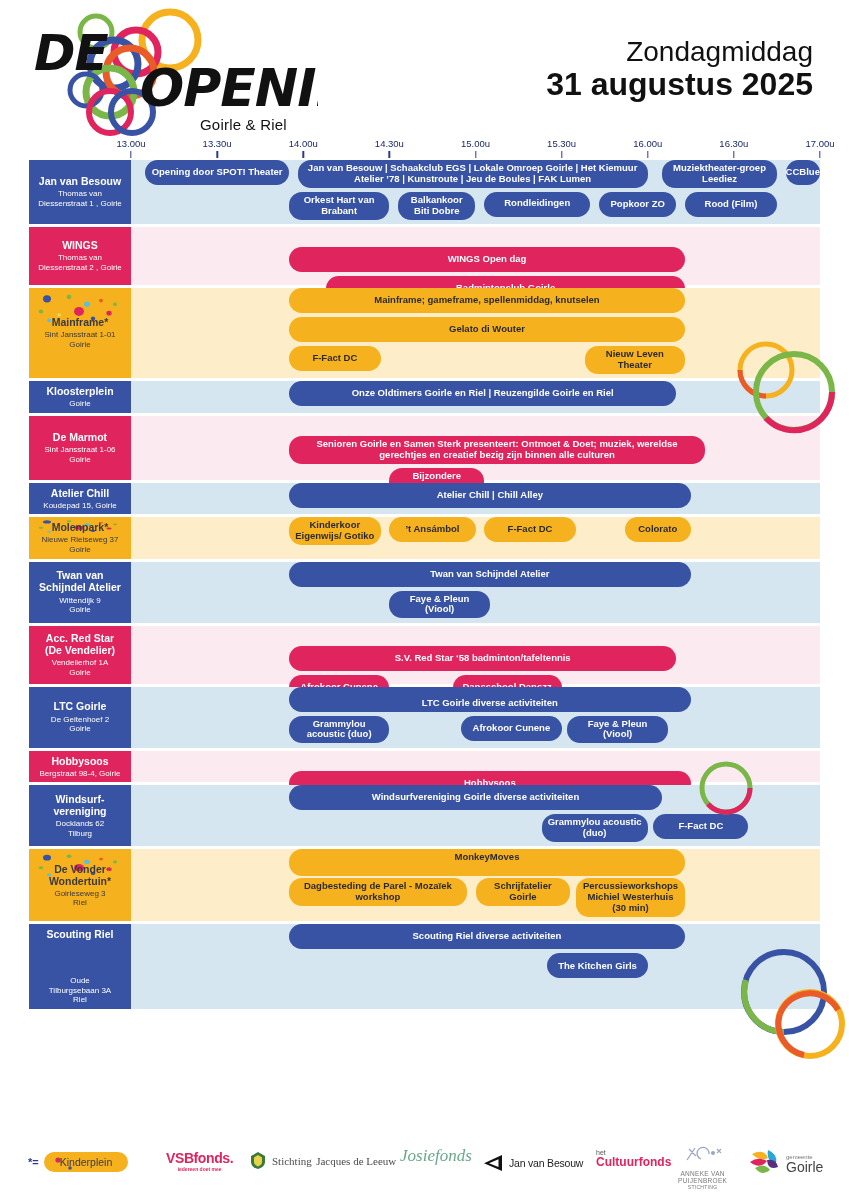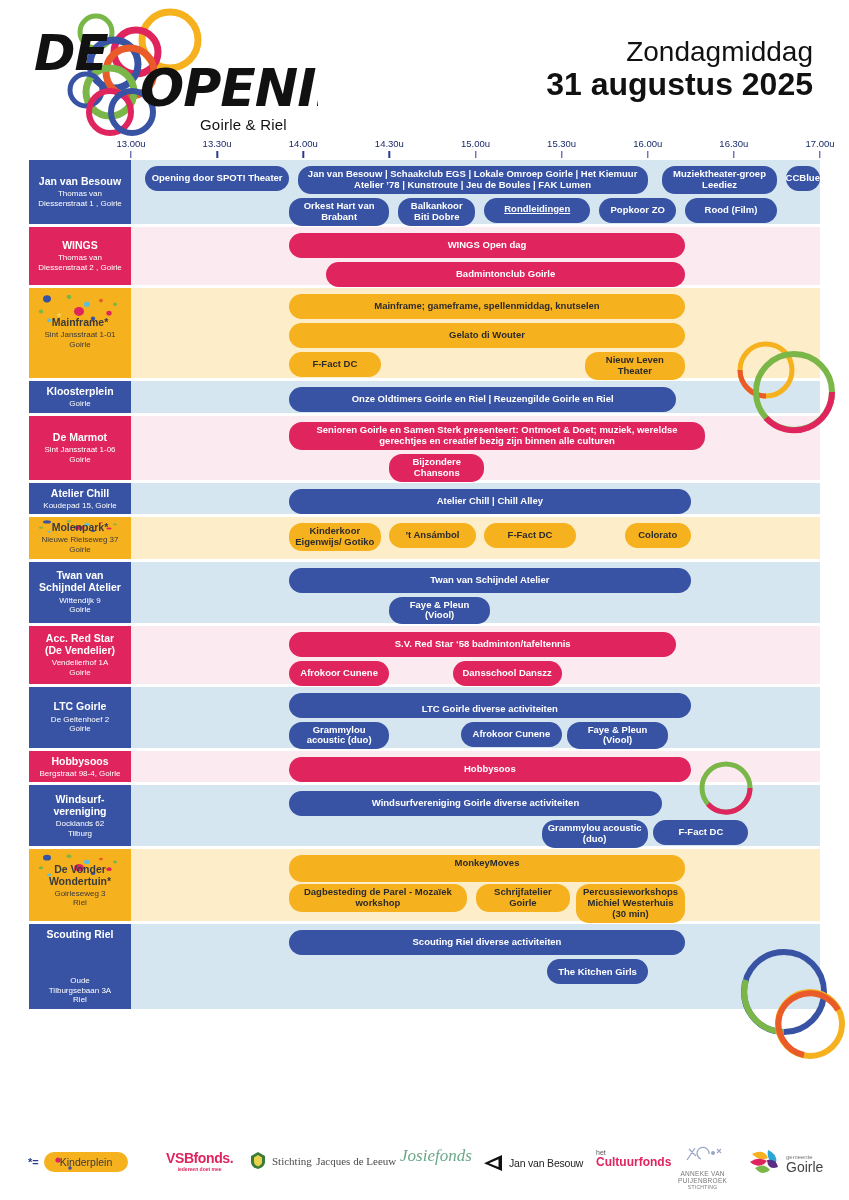--- a/index.html
+++ b/index.html
@@ -28,33 +28,33 @@
   
   #grid{position:absolute;left:29px;top:160px;width:791px;}
   .row{position:relative;display:flex;margin-bottom:3px;}
   .venue{width:102px;flex:0 0 102px;box-sizing:border-box;padding:4px 3px;
          display:flex;flex-direction:column;align-items:center;justify-content:center;
          text-align:center;position:relative;overflow:hidden;}
   .venue-name{font-size:10.5px;font-weight:bold;line-height:1.15;position:relative;z-index:2;}
   .venue-addr{font-size:8px;font-weight:400;line-height:1.2;margin-top:2px;position:relative;z-index:2;}
   .lane-area{flex:1;position:relative;box-sizing:border-box;}
   .lane{position:relative;height:29px;}
-  .bar{position:absolute;top:6px;height:25px;border-radius:13px;
+  .bar{position:absolute;top:0;height:25px;border-radius:13px;
        display:flex;align-items:center;justify-content:center;text-align:center;
        font-size:9.5px;font-weight:bold;color:#fff;line-height:1.15;
        padding:0 6px;box-sizing:border-box;overflow:hidden;}
 
   
   .t-blue .venue{background:#3853a4;color:#fff;}
   .t-blue .lane-area{background:#d5e6f0;}
   .t-blue .bar{background:#3853a4;color:#fff;}
 
   .t-pink .venue{background:#e0245e;color:#fff;}
   .t-pink .lane-area{background:#fbeaf0;}
-  .t-pink .bar{background:#e0245e;color:#fff;}
+  .t-pink .bar{background:#e0245e;color:#fff;margin-top:20px;}
 
   .t-yellow .venue{background:#f6b11f;color:#2b2b2b;}
   .t-yellow .lane-area{background:#fdeec9;}
   .t-yellow .bar{background:#f6b11f;color:#2b2b2b;}
   .t-yellow .venue-name,.t-yellow .venue-addr{color:#3a3a3a;}
 
   
   .confetti{position:absolute;left:0;top:0;width:100%;height:100%;z-index:1;pointer-events:none;}
 
   
@@ -136,21 +136,21 @@
       <div class="lane-area">
         <div class="lane" style="height: 32px;">
           <div class="bar" style="left: 2.08333%; width: 20.8333%; white-space: pre-line; height: auto; min-height: 25px; padding-top: 3px; padding-bottom: 3px;">Opening door SPOT! Theater</div>
           <div class="bar" style="left: 24.1667%; width: 50.8333%; white-space: pre-line; height: auto; min-height: 25px; padding-top: 3px; padding-bottom: 3px;">Jan van Besouw | Schaakclub EGS | Lokale Omroep Goirle | Het Kiemuur Atelier ’78 | Kunstroute | Jeu de Boules | FAK Lumen</div>
           <div class="bar" style="left: 77.0833%; width: 16.6667%; white-space: pre-line; height: auto; min-height: 25px; padding-top: 3px; padding-bottom: 3px;">Muziektheater-groep Leediez</div>
           <div class="bar" style="left: 95%; width: 5%; white-space: pre-line; height: auto; min-height: 25px; padding-top: 3px; padding-bottom: 3px;">CCBlue</div>
         </div>
         <div class="lane" style="height: 32px;">
           <div class="bar" style="left: 22.9167%; width: 14.5833%; white-space: pre-line; height: auto; min-height: 25px; padding-top: 3px; padding-bottom: 3px;">Orkest Hart van Brabant</div>
           <div class="bar" style="left: 38.75%; width: 11.25%; white-space: pre-line; height: auto; min-height: 25px; padding-top: 3px; padding-bottom: 3px;">Balkankoor Biti Dobre</div>
-          <div class="bar" style="left: 51.25%; width: 15.4167%; white-space: pre-line; height: auto; min-height: 25px; padding-top: 3px; padding-bottom: 6px; text-decoration: underline;">Rondleidingen</div>
+          <div class="bar" style="left: 51.25%; width: 15.4167%; white-space: pre-line; height: auto; min-height: 25px; padding-top: 3px; padding-bottom: 6px;">Rondleidingen</div>
           <div class="bar" style="left: 67.9167%; width: 11.25%; white-space: pre-line; height: auto; min-height: 25px; padding-top: 3px; padding-bottom: 3px;">Popkoor ZO</div>
           <div class="bar" style="left: 80.4167%; width: 13.3333%; white-space: pre-line; height: auto; min-height: 25px; padding-top: 3px; padding-bottom: 3px;">Rood (Film)</div>
         </div>
       </div>
     </div>
     <div class="row t-pink">
       <div class="venue">
         <div class="venue-name" style="white-space: pre-line;">WINGS</div>
         <div class="venue-addr" style="white-space: pre-line;">Thomas van
 Diessenstraat 2 , Goirle</div>

